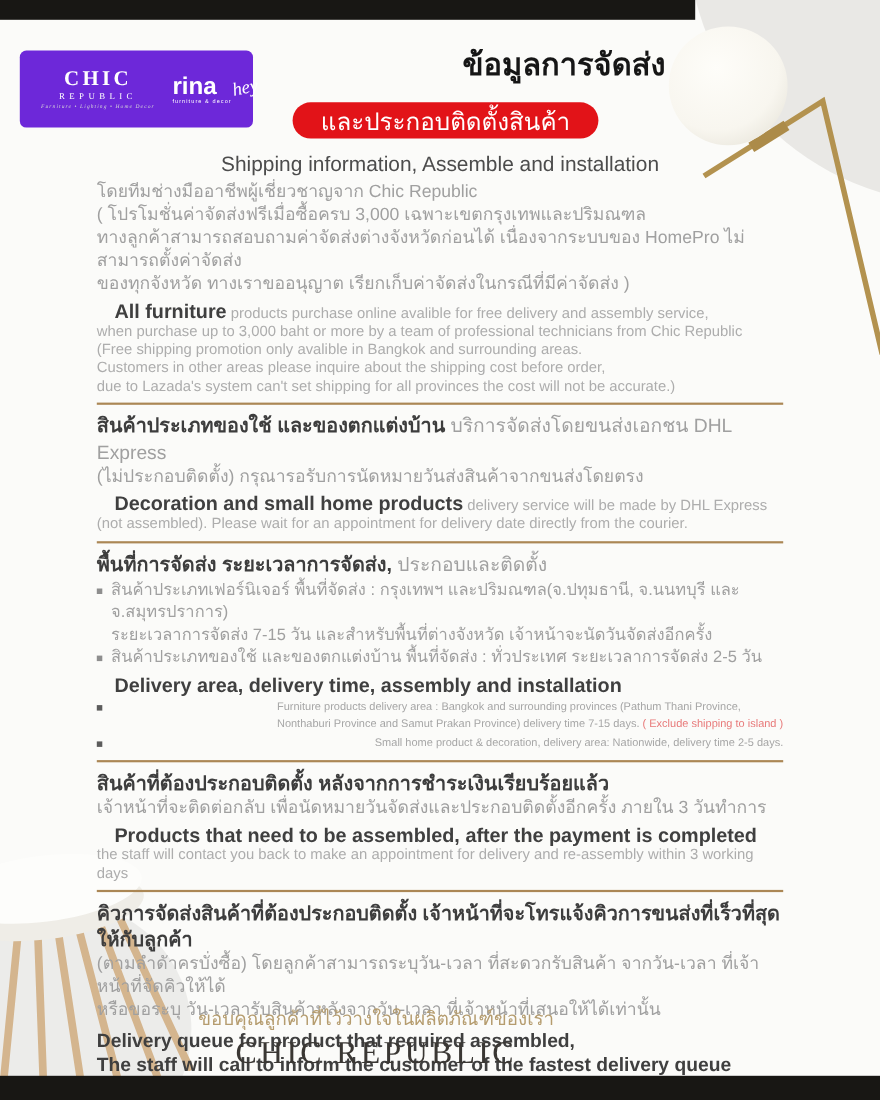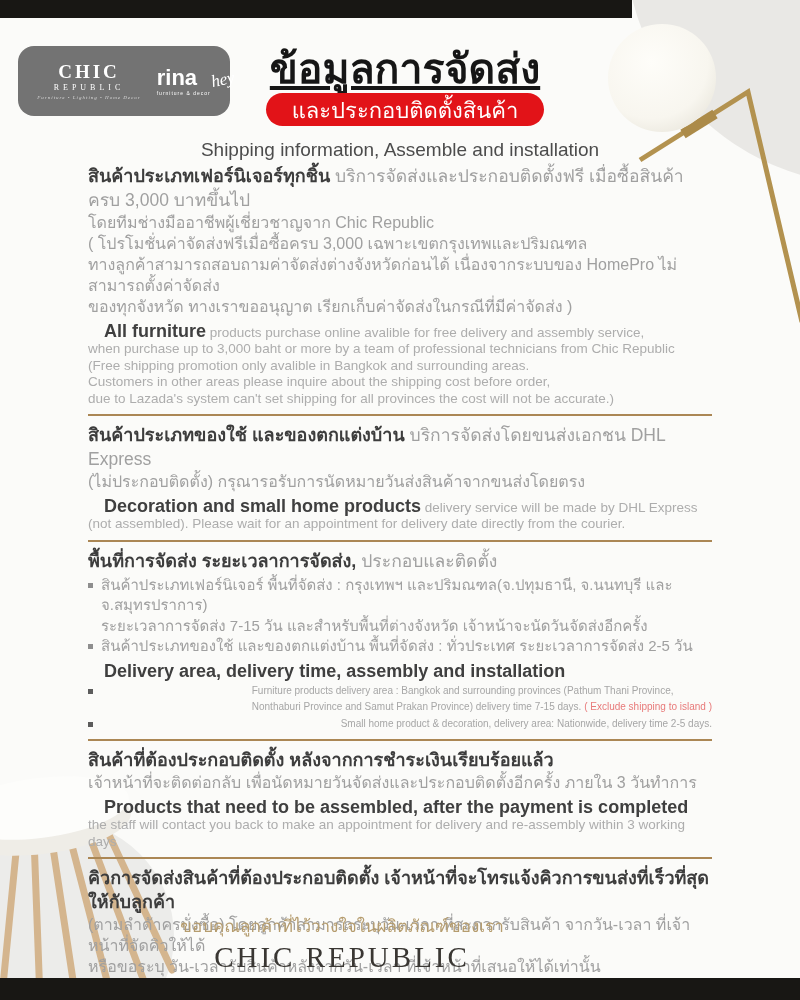--- a/index.html
+++ b/index.html
@@ -9,38 +9,38 @@
     font-family:"Liberation Sans",sans-serif;
   }
   
   .topbar{position:absolute;left:0;top:0;width:632px;height:18px;background:#181714;z-index:3;}
   .bottombar{position:absolute;left:0;top:978px;width:800px;height:22px;background:#181714;z-index:6;}
   .lamp-svg{position:absolute;left:490px;top:0;z-index:0;}
   .stool-svg{position:absolute;left:0;top:758px;z-index:0;}
   
   .logo-box{
     position:absolute;left:18px;top:46px;width:212px;height:70px;z-index:4;
-    background:#737373;border-radius:16px;display:flex;align-items:center;
+    background:#6d28d9;border-radius:6px;display:flex;align-items:center;
     justify-content:center;gap:16px;color:#fff;
   }
   .logo-chic{text-align:center;line-height:1;}
   .logo-chic .l1{font-family:"Liberation Serif",serif;font-size:19px;letter-spacing:3px;font-weight:700;}
   .logo-chic .l2{font-family:"Liberation Serif",serif;font-size:8px;letter-spacing:4px;margin-top:3px;}
   .logo-chic .l3{font-family:"Liberation Serif",serif;font-size:5px;letter-spacing:1px;margin-top:3px;color:#d8d8d8;font-style:italic;}
   .logo-rina{position:relative;line-height:1;text-align:left;}
   .logo-rina .r1{font-size:22px;font-weight:800;letter-spacing:0;}
   .logo-rina .r2{font-size:5px;letter-spacing:1px;margin-top:2px;}
   .logo-rina .r3{
     position:absolute;right:-24px;top:4px;font-family:"Liberation Serif",serif;
     font-style:italic;font-size:17px;transform:rotate(-12deg);
   }
   
   .title{
-    position:absolute;left:205px;top:36px;width:400px;text-align:center;z-index:4;
-    font-size:41px;font-weight:800;color:#161616;letter-spacing:0;text-decoration:underline;
+    position:absolute;left:205px;top:36px;width:400px;text-align:right;z-index:4;
+    font-size:28px;font-weight:800;color:#161616;letter-spacing:0;
   }
   .badge{
     position:absolute;left:205px;top:93px;width:400px;text-align:center;z-index:4;
   }
   .badge-inner{
     display:inline-block;background:#e21318;color:#ffffff;border-radius:20px;
     padding:5px 26px 2px;font-size:22px;line-height:26px;
   }
   .subtitle{
     position:absolute;left:130px;top:139px;width:540px;text-align:center;z-index:4;
@@ -121,23 +121,20 @@
 
 <div class="title">ข้อมูลการจัดส่ง</div>
 <div class="badge">
   <span class="badge-inner">และประกอบติดตั้งสินค้า</span>
 </div>
 <div class="subtitle">Shipping information, Assemble and installation</div>
 
 <div class="content">
 
   <div class="sec">
-    <div class="th-lead">
-      <strong>สินค้าประเภทเฟอร์นิเจอร์ทุกชิ้น</strong><span> บริการจัดส่งและประกอบติดตั้งฟรี เมื่อซื้อสินค้าครบ 3,000 บาทขึ้นไป</span>
-    </div>
     <div class="th-body">โดยทีมช่างมืออาชีพผู้เชี่ยวชาญจาก Chic Republic
 ( โปรโมชั่นค่าจัดส่งฟรีเมื่อซื้อครบ 3,000 เฉพาะเขตกรุงเทพและปริมณฑล
 ทางลูกค้าสามารถสอบถามค่าจัดส่งต่างจังหวัดก่อนได้ เนื่องจากระบบของ HomePro ไม่สามารถตั้งค่าจัดส่ง
 ของทุกจังหวัด ทางเราขออนุญาต เรียกเก็บค่าจัดส่งในกรณีที่มีค่าจัดส่ง )</div>
     <div class="en-lead">
       <strong>All furniture</strong><span> products purchase online avalible for free delivery and assembly service,</span>
     </div>
     <div class="en-body">when purchase up to 3,000 baht or more by a team of professional technicians from Chic Republic
 (Free shipping promotion only avalible in Bangkok and surrounding areas.
 Customers in other areas please inquire about the shipping cost before order,

